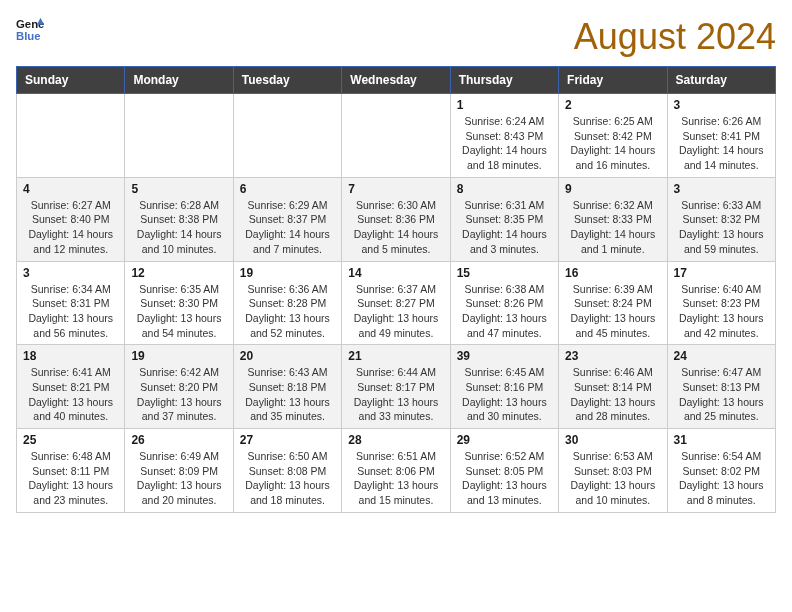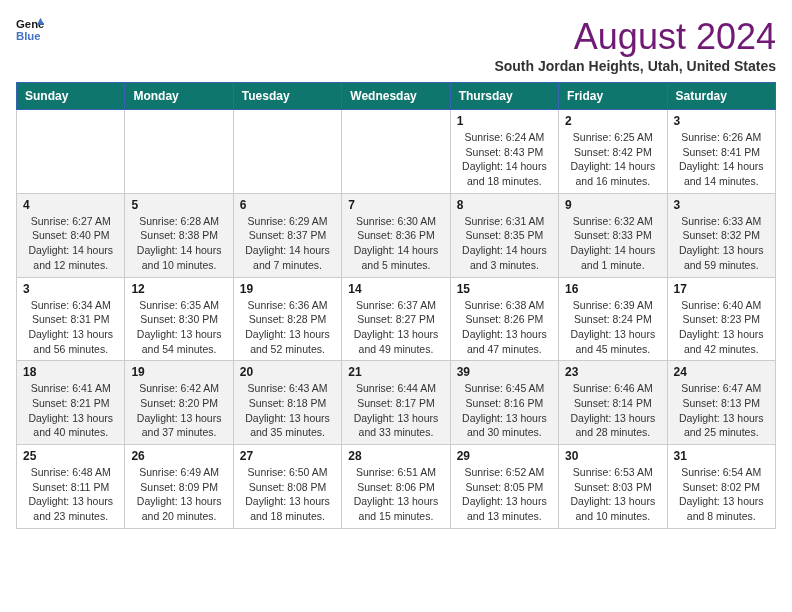--- a/index.html
+++ b/index.html
@@ -24,34 +24,34 @@
     .logo-icon {
       width: 28px;
       height: 28px;
     }
     .title-section {
       text-align: right;
     }
     .month-year {
       font-size: 36px;
       font-weight: normal;
-      color: #701a75;
+      color: #a16207;
     }
     .location {
       font-size: 14px;
       color: #333;
       font-weight: bold;
     }
     table {
       width: 100%;
       border-collapse: collapse;
       font-size: 11px;
     }
     thead tr th {
-      background: #0f766e;
+      background: #404040;
       color: #fff;
       text-align: left;
       padding: 6px 8px;
       font-size: 12px;
       font-weight: bold;
       border: 1px solid #3a62b4;
     }
     tbody tr td {
       border: 1px solid #ccc;
       vertical-align: top;
@@ -85,21 +85,20 @@
 <div class="header">
   <div class="logo">
     <svg class="logo-icon" viewBox="0 0 32 32">
       <text x="0" y="14" font-size="13" font-weight="bold" fill="#1a1a1a">General</text>
       <text x="0" y="27" font-size="13" font-weight="bold" fill="#4472C4">Blue</text>
       <polygon points="28,2 32,10 24,10" fill="#4472C4"></polygon>
     </svg>
   </div>
   <div class="title-section">
     <div class="month-year">August 2024</div>
-    <div class="location">South Jordan Heights, Utah, United States</div>
   </div>
 </div>
 
 <table>
   <thead>
     <tr>
       <th>Sunday</th>
       <th>Monday</th>
       <th>Tuesday</th>
       <th>Wednesday</th>

